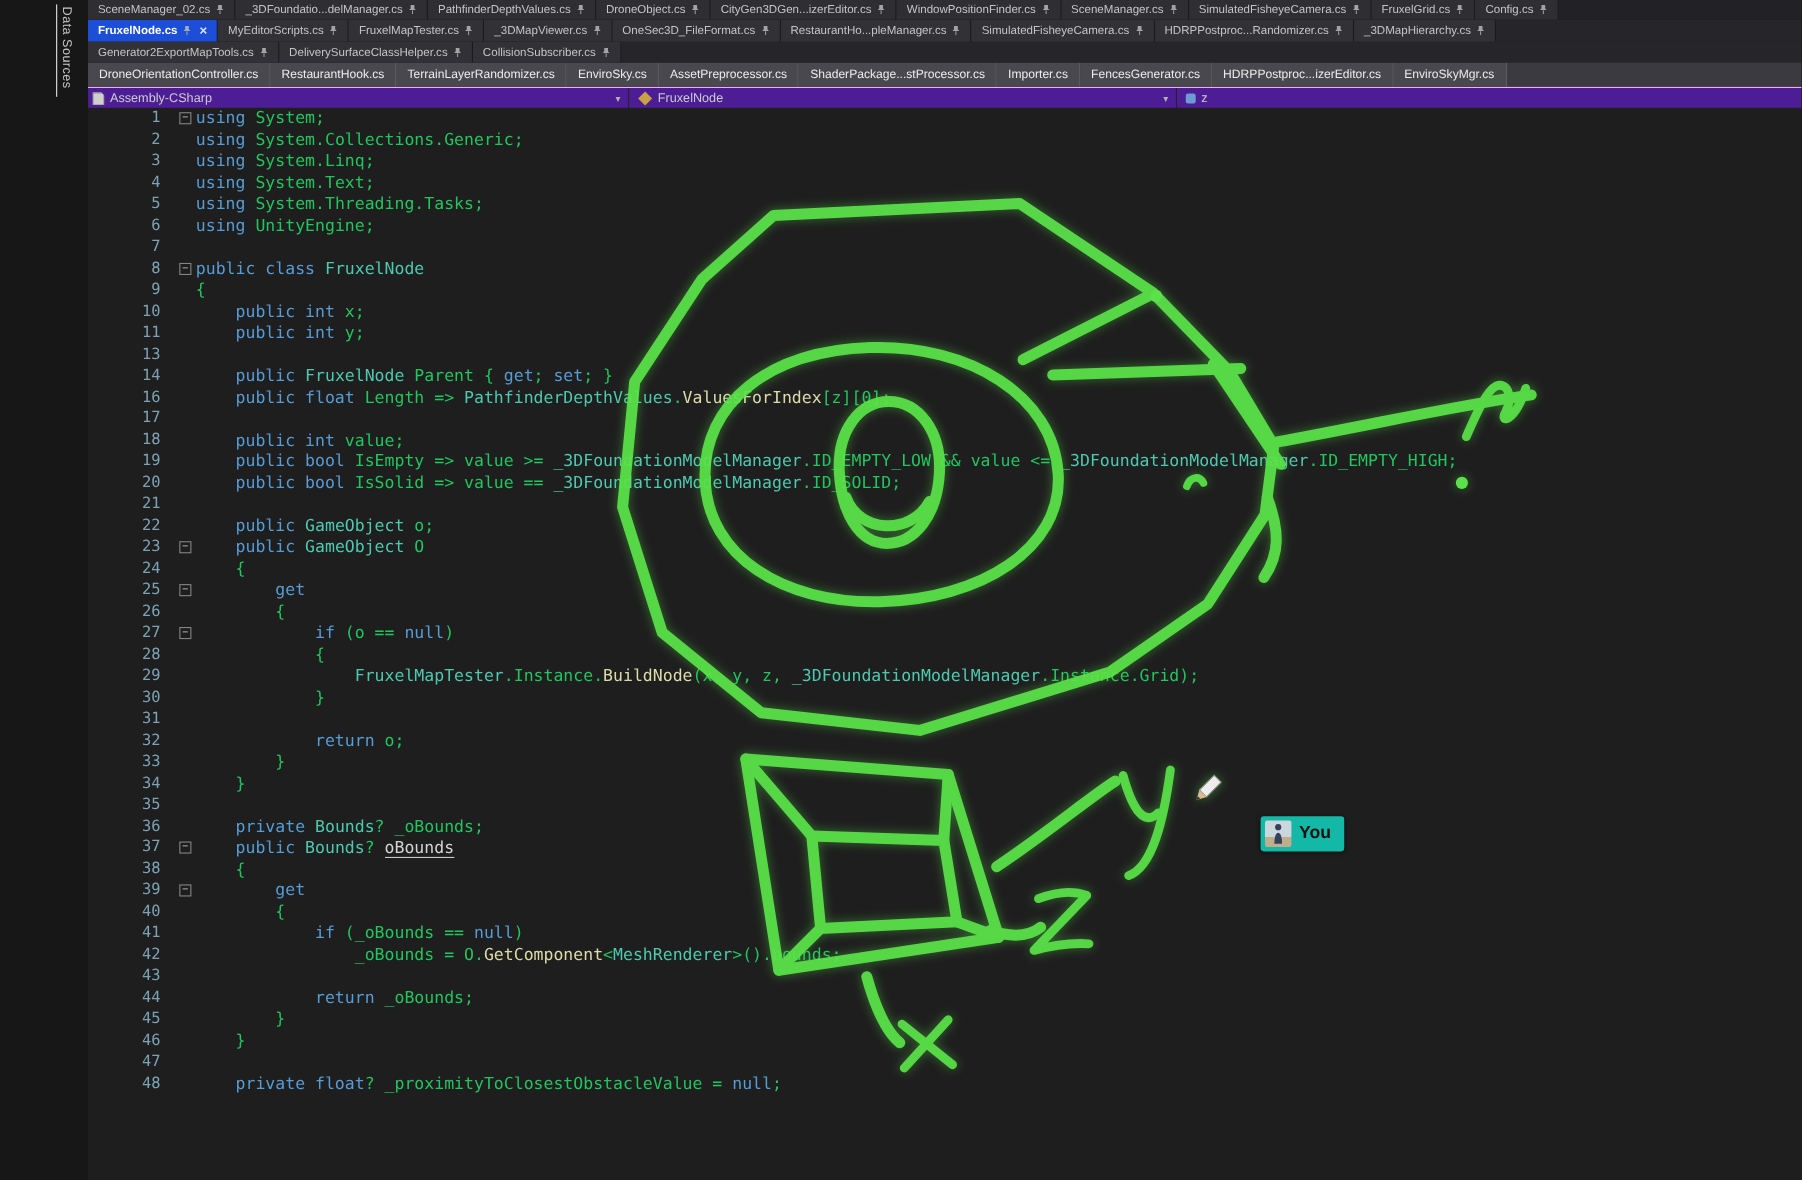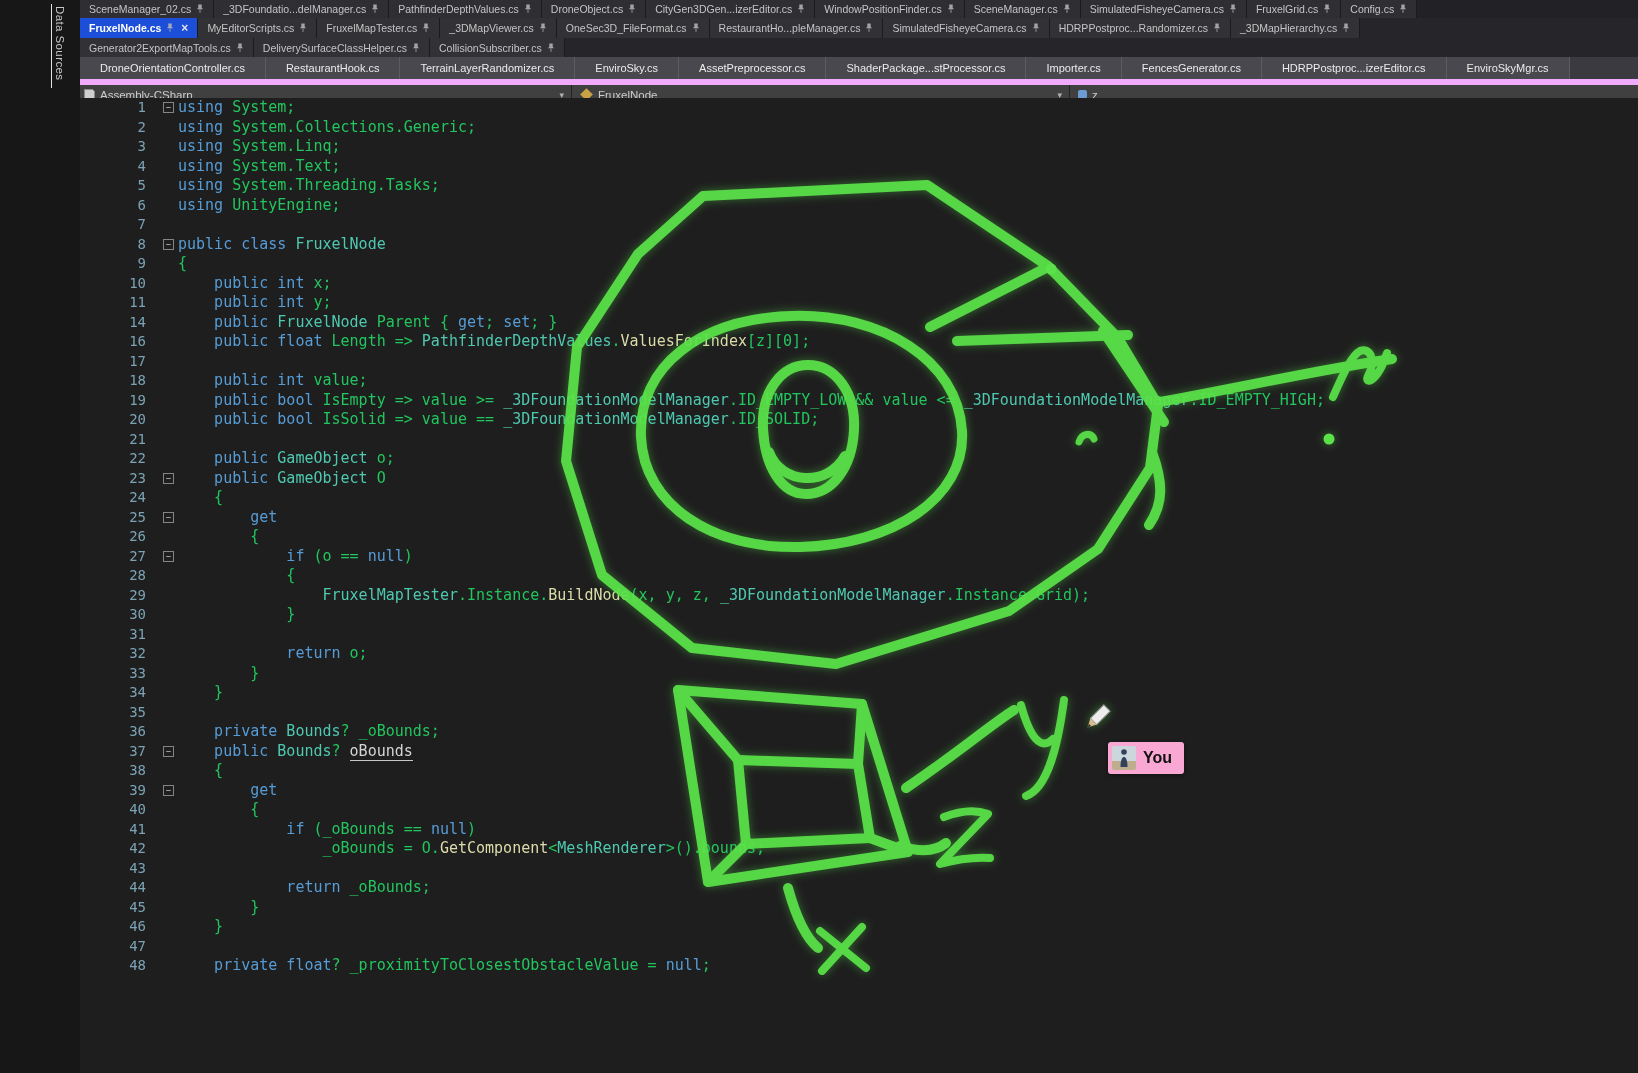--- a/index.html
+++ b/index.html
@@ -12,27 +12,27 @@
   
   .main{position:absolute;left:80px;top:0;width:1558px;}
   .tabrow{display:flex;align-items:stretch;overflow:hidden;}
   .tabrow.r1{height:18px;background:#222226;}
   .tabrow.r2{height:20px;background:#26262a;}
   .tabrow.r3{height:19px;background:#26262a;}
   .tabrow.r4{height:22px;background:#3a3a40;}
   .tab{display:flex;align-items:center;gap:5px;padding:1px 9px;font-size:10.5px;color:#c5c5c5;
        background:#313136;border-right:1px solid #1b1b1e;white-space:nowrap;cursor:default;}
   .r1 .tab{background:#2e2e33;}
-  .r4 .tab{background:#48484e;color:#ececec;border-right:1px solid #5b5b61;padding:0 20px;font-size:11px;}
+  .r4 .tab{background:#48484e;color:#ececec;border-right:1px solid #5b5b61;padding:0 10px;font-size:11px;}
   .tab.active{background:#1d4ed8;color:#ffffff;font-weight:bold;}
   .pin{display:flex;opacity:.85;}
   .close{font-size:12px;color:#e3e3e3;margin-left:2px;}
   
-  .navbar{height:19px;background:#404040;display:flex;align-items:center;font-size:11.5px;color:#cccccc;
-          border-top:6px solid #f0abfc;border-bottom:1px solid #1b1b1e;}
+  .navbar{height:19px;background:#4c1d95;display:flex;align-items:center;font-size:11.5px;color:#cccccc;
+          border-top:1px solid #f0abfc;border-bottom:1px solid #1b1b1e;}
   .nav-sec{display:flex;align-items:center;height:100%;box-sizing:border-box;}
   .nav-sec.proj{width:492px;padding-left:4px;gap:5px;border-right:1px solid #232327;}
   .nav-sec.type{width:498px;padding-left:8px;gap:5px;border-right:1px solid #232327;}
   .nav-sec.member{padding-left:8px;gap:5px;flex:1;}
   .chev{font-size:9px;color:#b0b0b0;}
   .proj .chev,.type .chev{margin-left:auto;margin-right:7px;}
   .ic{display:inline-block;flex:none;}
   .proj-ic{width:11px;height:12px;background:#cfcfcf;border:1px solid #8a8a8a;box-sizing:border-box;
            clip-path:polygon(0 0,70% 0,100% 30%,100% 100%,0 100%);}
   .cls-ic{width:9px;height:9px;background:#c8a244;transform:rotate(45deg);margin:0 2px;}
@@ -49,21 +49,21 @@
   .code{white-space:pre;padding-left:2px;}
   .tk-kw{color:#569cd6;}
   .tk-ty{color:#4ec9b0;}
   .tk-me{color:#dcdcaa;}
   .tk-pl{color:#22c55e;}
   .tk-ul{color:#d4d4d4;border-bottom:1px solid #c8c8c8;}
   .curbox{position:absolute;left:96px;right:82px;top:0;height:19px;border:1px solid #585858;box-sizing:border-box;pointer-events:none;}
   .caret{display:inline-block;width:2px;height:15px;background:#e0e0e0;vertical-align:-2px;margin-left:1px;}
   
   .annot{position:absolute;left:0;top:0;pointer-events:none;filter:drop-shadow(0 0 5px rgba(86,226,74,.45));}
-  .you-badge{position:absolute;left:1108px;top:742px;height:32px;background:#f9a8d4;border-radius:3px;
+  .you-badge{position:absolute;left:1146px;top:742px;height:32px;background:#14b8a6;border-radius:3px;
              display:flex;align-items:center;gap:7px;padding:0 12px 0 4px;box-shadow:0 1px 4px rgba(0,0,0,.45);}
   .you-icon{width:24px;height:24px;background:linear-gradient(#ccd6dd 62%,#bfae8d 38%);border-radius:2px;
             display:flex;align-items:center;justify-content:center;overflow:hidden;}
   .you-label{font-weight:bold;font-size:16px;color:#111;}
 </style>
 </head>
 <body>
 
 <div class="screen">
 
@@ -381,20 +381,25 @@
         </div>
         <div class="cline">
           <span class="ln">10</span>
           <span class="gut"></span>
           <span class="code"><span class="tk-kw">    public int</span><span class="tk-pl"> x;</span></span>
         </div>
         <div class="cline">
           <span class="ln">11</span>
           <span class="gut"></span>
           <span class="code"><span class="tk-kw">    public int</span><span class="tk-pl"> y;</span></span>
+        </div>
+        <div class="cline">
+          <span class="ln">13</span>
+          <span class="gut"></span>
+          <span class="code"></span>
         </div>
         <div class="cline">
           <span class="ln">14</span>
           <span class="gut"></span>
           <span class="code"><span class="tk-kw">    public</span><span class="tk-ty"> FruxelNode</span><span class="tk-pl"> Parent { </span><span class="tk-kw">get</span><span class="tk-pl">; </span><span class="tk-kw">set</span><span class="tk-pl">; }</span></span>
         </div>
         <div class="cline">
           <span class="ln">16</span>
           <span class="gut"></span>
           <span class="code"><span class="tk-kw">    public float</span><span class="tk-pl"> Length =&gt; </span><span class="tk-ty">PathfinderDepthValues</span><span class="tk-pl">.</span><span class="tk-me">ValuesForIndex</span><span class="tk-pl">[z][0];</span></span>

